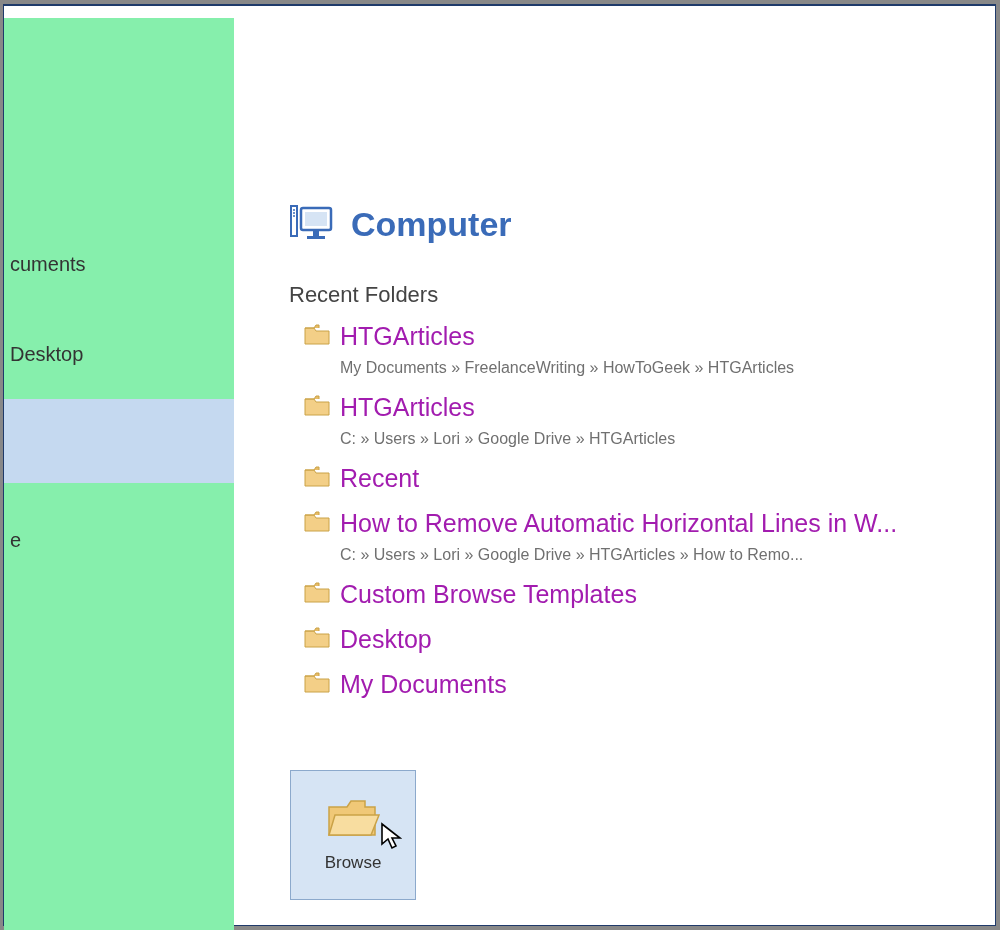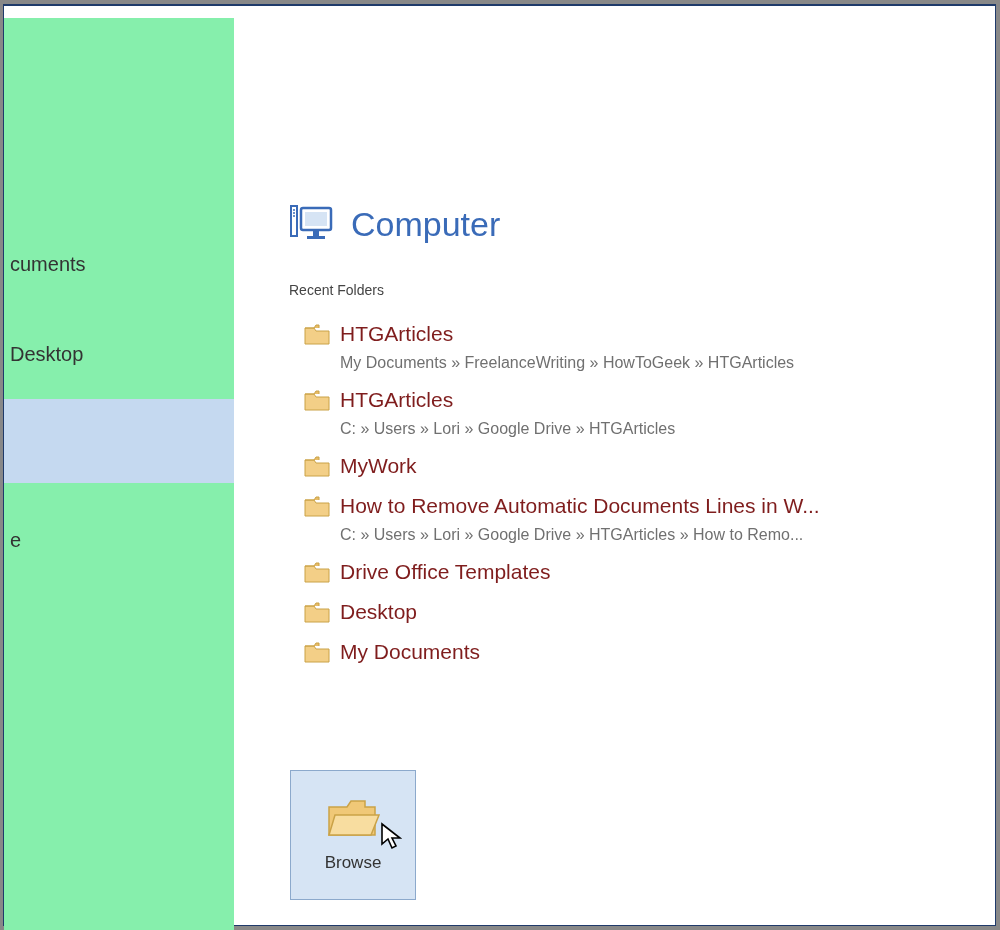--- a/index.html
+++ b/index.html
@@ -131,27 +131,27 @@
     position: absolute;
     left: 55px;
     top: 198px;
     display: flex;
     align-items: center;
     gap: 18px;
   }
   .page-title {
     font-size: 34px;
     color: #3a6bb8;
-    font-weight: 400;
+    font-weight: 700;
   }
   .section-label {
     position: absolute;
     left: 55px;
     top: 276px;
-    font-size: 14px;
+    font-size: 22px;
     color: #444;
   }
   .folder-list {
     position: absolute;
     left: 70px;
     right: 20px;
     top: 310px;
   }
   .folder-row {
     display: flex;
@@ -162,22 +162,22 @@
   }
   .folder-row .ficon {
     flex: 0 0 auto;
     margin-top: 2px;
   }
   .folder-texts {
     flex: 1 1 auto;
     min-width: 0;
   }
   .folder-name {
-    font-size: 21px;
-    color: #7f1d1d;
+    font-size: 25px;
+    color: #a21caf;
     white-space: nowrap;
     overflow: hidden;
     text-overflow: ellipsis;
   }
   .folder-path {
     font-size: 16px;
     color: #707070;
     white-space: nowrap;
     overflow: hidden;
     text-overflow: ellipsis;
@@ -297,42 +297,42 @@
           <div class="folder-path">C: » Users » Lori » Google Drive » HTGArticles</div>
         </div>
       </div>
 
       <div class="folder-row">
         <svg class="ficon" width="26" height="22" viewBox="0 0 26 22">
           <path d="M1 4 h9 l2 3 h13 v13 H1 Z" fill="#f3cf87" stroke="#caa247" stroke-width="1"></path>
           <path d="M1 4 h9 l2 -3 h3 v3" fill="#e7bc66" stroke="#caa247" stroke-width="1"></path>
         </svg>
         <div class="folder-texts">
-          <div class="folder-name">MyWork</div>
-        </div>
-      </div>
-
-      <div class="folder-row">
-        <svg class="ficon" width="26" height="22" viewBox="0 0 26 22">
-          <path d="M1 4 h9 l2 3 h13 v13 H1 Z" fill="#f3cf87" stroke="#caa247" stroke-width="1"></path>
-          <path d="M1 4 h9 l2 -3 h3 v3" fill="#e7bc66" stroke="#caa247" stroke-width="1"></path>
-        </svg>
-        <div class="folder-texts">
-          <div class="folder-name">How to Remove Automatic Documents Lines in W...</div>
+          <div class="folder-name">Recent</div>
+        </div>
+      </div>
+
+      <div class="folder-row">
+        <svg class="ficon" width="26" height="22" viewBox="0 0 26 22">
+          <path d="M1 4 h9 l2 3 h13 v13 H1 Z" fill="#f3cf87" stroke="#caa247" stroke-width="1"></path>
+          <path d="M1 4 h9 l2 -3 h3 v3" fill="#e7bc66" stroke="#caa247" stroke-width="1"></path>
+        </svg>
+        <div class="folder-texts">
+          <div class="folder-name">How to Remove Automatic Horizontal Lines in W...</div>
           <div class="folder-path">C: » Users » Lori » Google Drive » HTGArticles » How to Remo...</div>
         </div>
       </div>
 
       <div class="folder-row">
         <svg class="ficon" width="26" height="22" viewBox="0 0 26 22">
           <path d="M1 4 h9 l2 3 h13 v13 H1 Z" fill="#f3cf87" stroke="#caa247" stroke-width="1"></path>
           <path d="M1 4 h9 l2 -3 h3 v3" fill="#e7bc66" stroke="#caa247" stroke-width="1"></path>
         </svg>
         <div class="folder-texts">
-          <div class="folder-name">Drive Office Templates</div>
+          <div class="folder-name">Custom Browse Templates</div>
         </div>
       </div>
 
       <div class="folder-row">
         <svg class="ficon" width="26" height="22" viewBox="0 0 26 22">
           <path d="M1 4 h9 l2 3 h13 v13 H1 Z" fill="#f3cf87" stroke="#caa247" stroke-width="1"></path>
           <path d="M1 4 h9 l2 -3 h3 v3" fill="#e7bc66" stroke="#caa247" stroke-width="1"></path>
         </svg>
         <div class="folder-texts">
           <div class="folder-name">Desktop</div>

